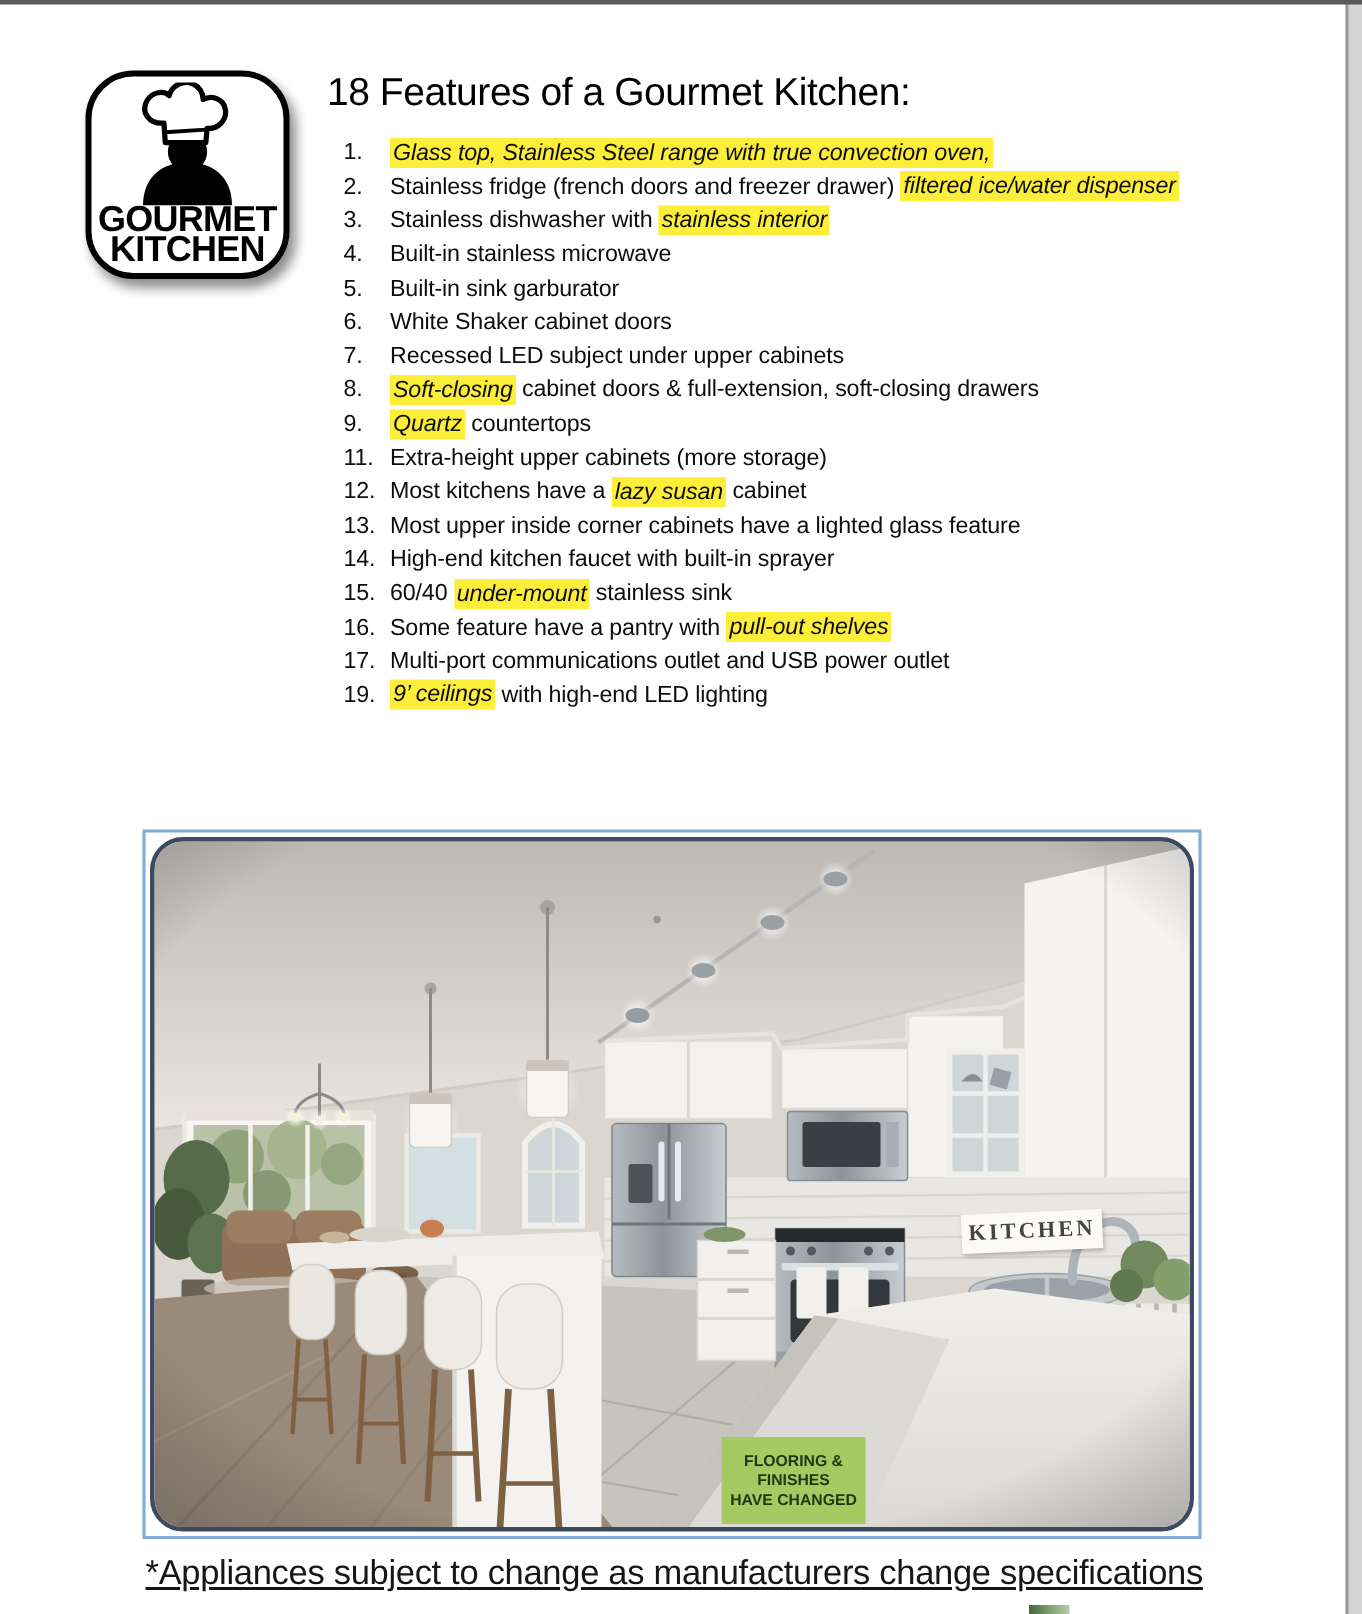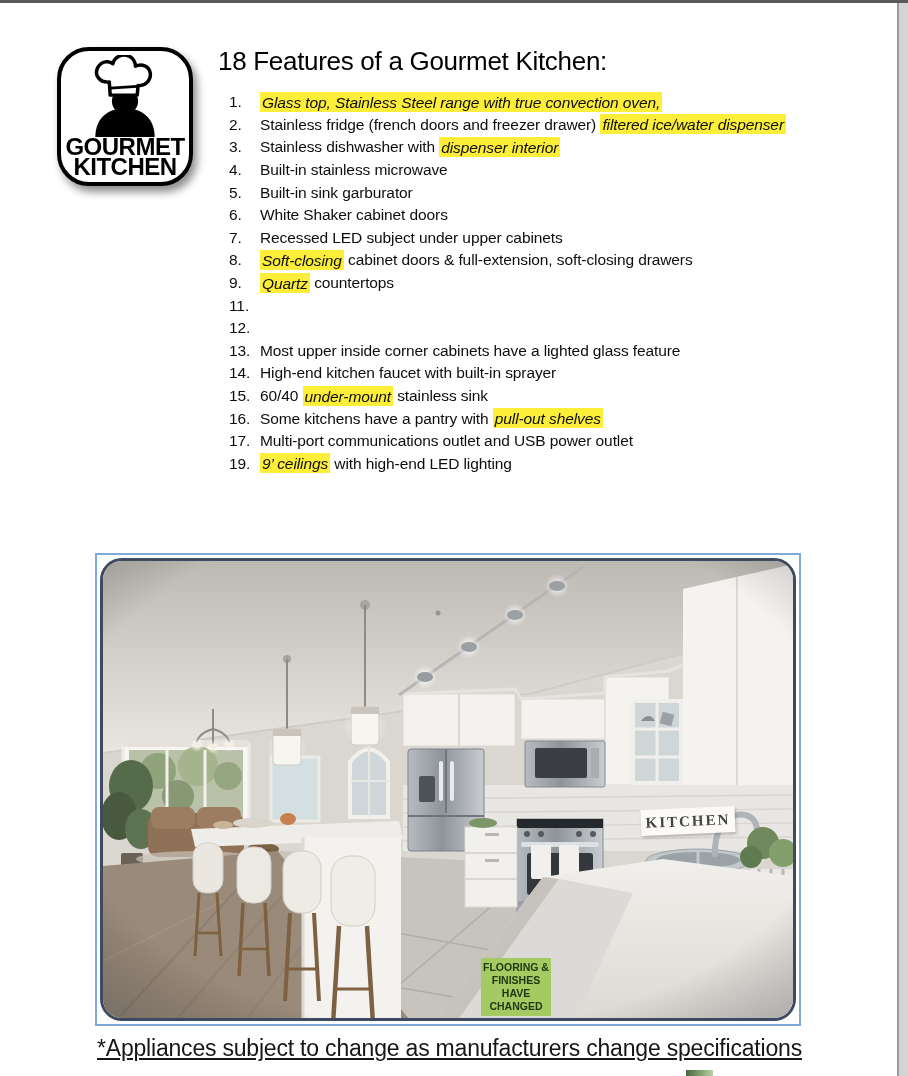--- a/index.html
+++ b/index.html
@@ -51,21 +51,21 @@
   .photo svg{position:absolute;left:0;top:0;}
   .kitchen-sign{
     position:absolute;left:538px;top:247px;width:94px;height:26px;
     background:#fbfaf7;transform:rotate(-2.5deg);
     box-shadow:1px 2px 3px rgba(80,80,80,.35);
     display:flex;align-items:center;justify-content:center;
     font-family:"Liberation Serif", serif;font-weight:bold;font-size:15px;
     letter-spacing:2px;color:#45453f;z-index:5;
   }
   .flooring-badge{
-    position:absolute;left:378px;top:397px;width:70px;height:58px;
+    position:absolute;left:378px;top:397px;width:96px;height:58px;
     background:var(--badge_bg,#a3cb62);z-index:6;
     display:flex;flex-direction:column;align-items:center;justify-content:center;
     font-weight:bold;font-size:10.5px;line-height:13px;color:#203913;text-align:center;
   }
 
   
   .footer-note{
     position:absolute;left:97px;top:1035px;width:760px;
     font-size:23px;color:#161616;letter-spacing:-0.2px;text-decoration:underline;
   }
@@ -97,21 +97,21 @@
     <li>
       <span class="num">1.</span>
       <span class="txt"><span class="hl">Glass top, Stainless Steel range with true convection oven,</span></span>
     </li>
     <li>
       <span class="num">2.</span>
       <span class="txt"><span>Stainless fridge (french doors and freezer drawer) </span><span class="hl">filtered ice/water dispenser</span></span>
     </li>
     <li>
       <span class="num">3.</span>
-      <span class="txt"><span>Stainless dishwasher with </span><span class="hl">dispenser interior</span></span>
+      <span class="txt"><span>Stainless dishwasher with </span><span class="hl">stainless interior</span></span>
     </li>
     <li>
       <span class="num">4.</span>
       <span class="txt"><span>Built-in stainless microwave</span></span>
     </li>
     <li>
       <span class="num">5.</span>
       <span class="txt"><span>Built-in sink garburator</span></span>
     </li>
     <li>
@@ -125,39 +125,41 @@
     <li>
       <span class="num">8.</span>
       <span class="txt"><span class="hl">Soft-closing</span><span> cabinet doors &amp; full-extension, soft-closing drawers</span></span>
     </li>
     <li>
       <span class="num">9.</span>
       <span class="txt"><span class="hl">Quartz</span><span> countertops</span></span>
     </li>
     <li>
       <span class="num">11.</span>
+      <span class="txt"><span>Extra-height upper cabinets (more storage)</span></span>
     </li>
     <li>
       <span class="num">12.</span>
+      <span class="txt"><span>Most kitchens have a </span><span class="hl">lazy susan</span><span> cabinet</span></span>
     </li>
     <li>
       <span class="num">13.</span>
       <span class="txt"><span>Most upper inside corner cabinets have a lighted glass feature</span></span>
     </li>
     <li>
       <span class="num">14.</span>
       <span class="txt"><span>High-end kitchen faucet with built-in sprayer</span></span>
     </li>
     <li>
       <span class="num">15.</span>
       <span class="txt"><span>60/40 </span><span class="hl">under-mount</span><span> stainless sink</span></span>
     </li>
     <li>
       <span class="num">16.</span>
-      <span class="txt"><span>Some kitchens have a pantry with </span><span class="hl">pull-out shelves</span></span>
+      <span class="txt"><span>Some feature have a pantry with </span><span class="hl">pull-out shelves</span></span>
     </li>
     <li>
       <span class="num">17.</span>
       <span class="txt"><span>Multi-port communications outlet and USB power outlet</span></span>
     </li>
     <li>
       <span class="num">19.</span>
       <span class="txt"><span class="hl">9’ ceilings</span><span> with high-end LED lighting</span></span>
     </li>
   </ol>

